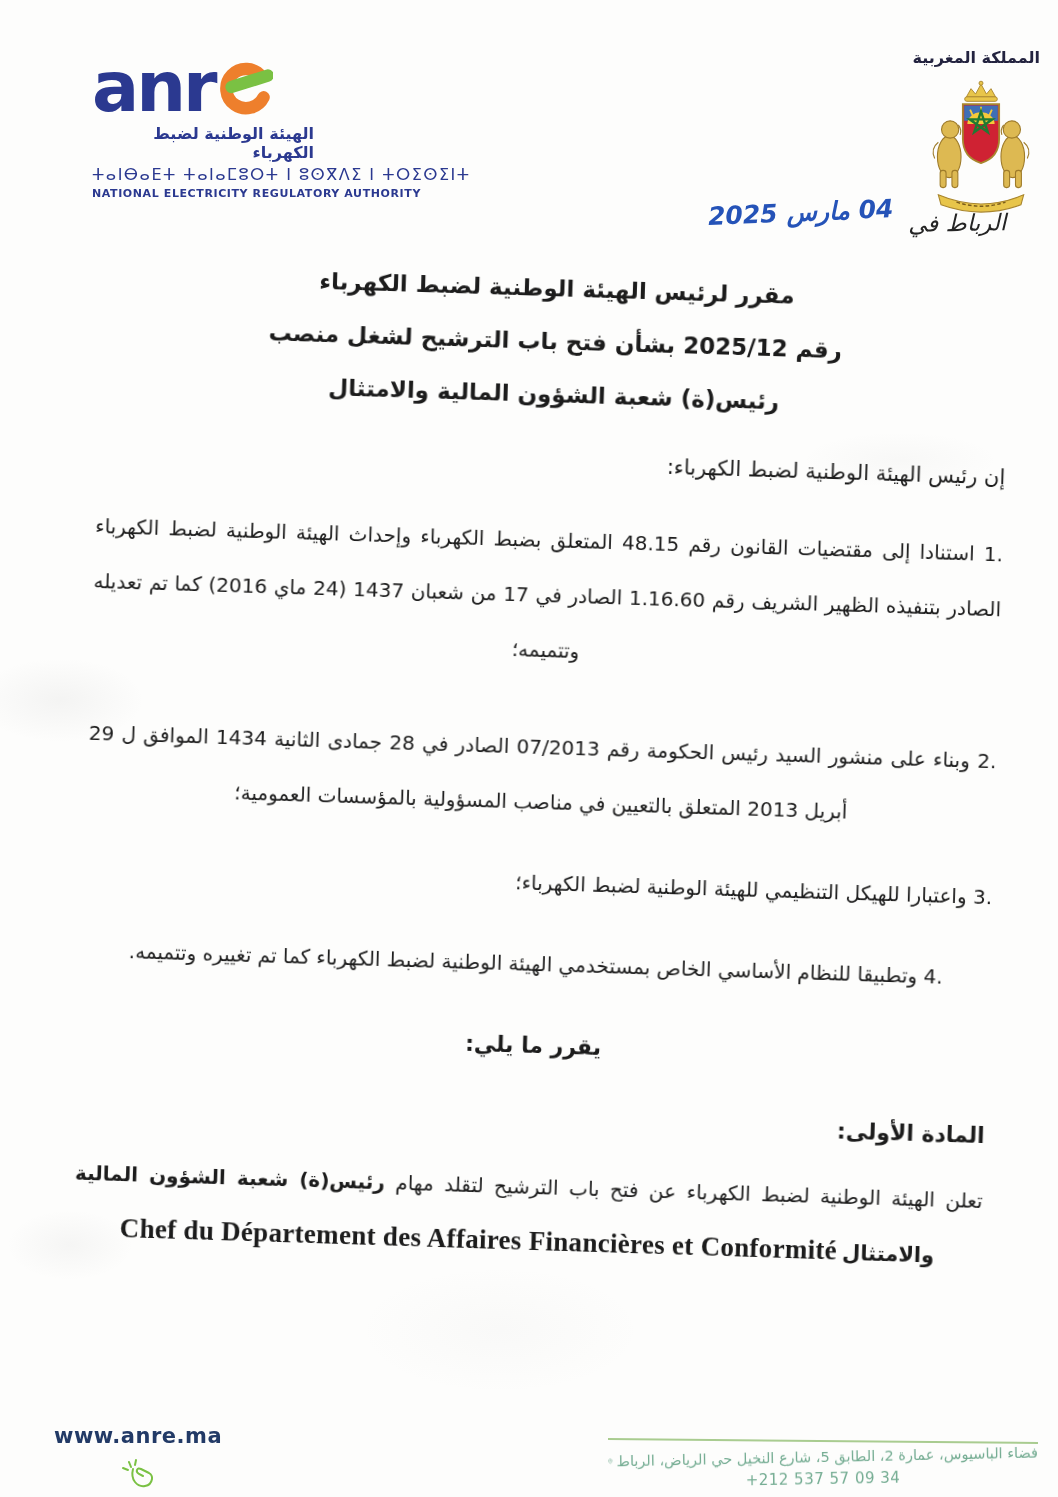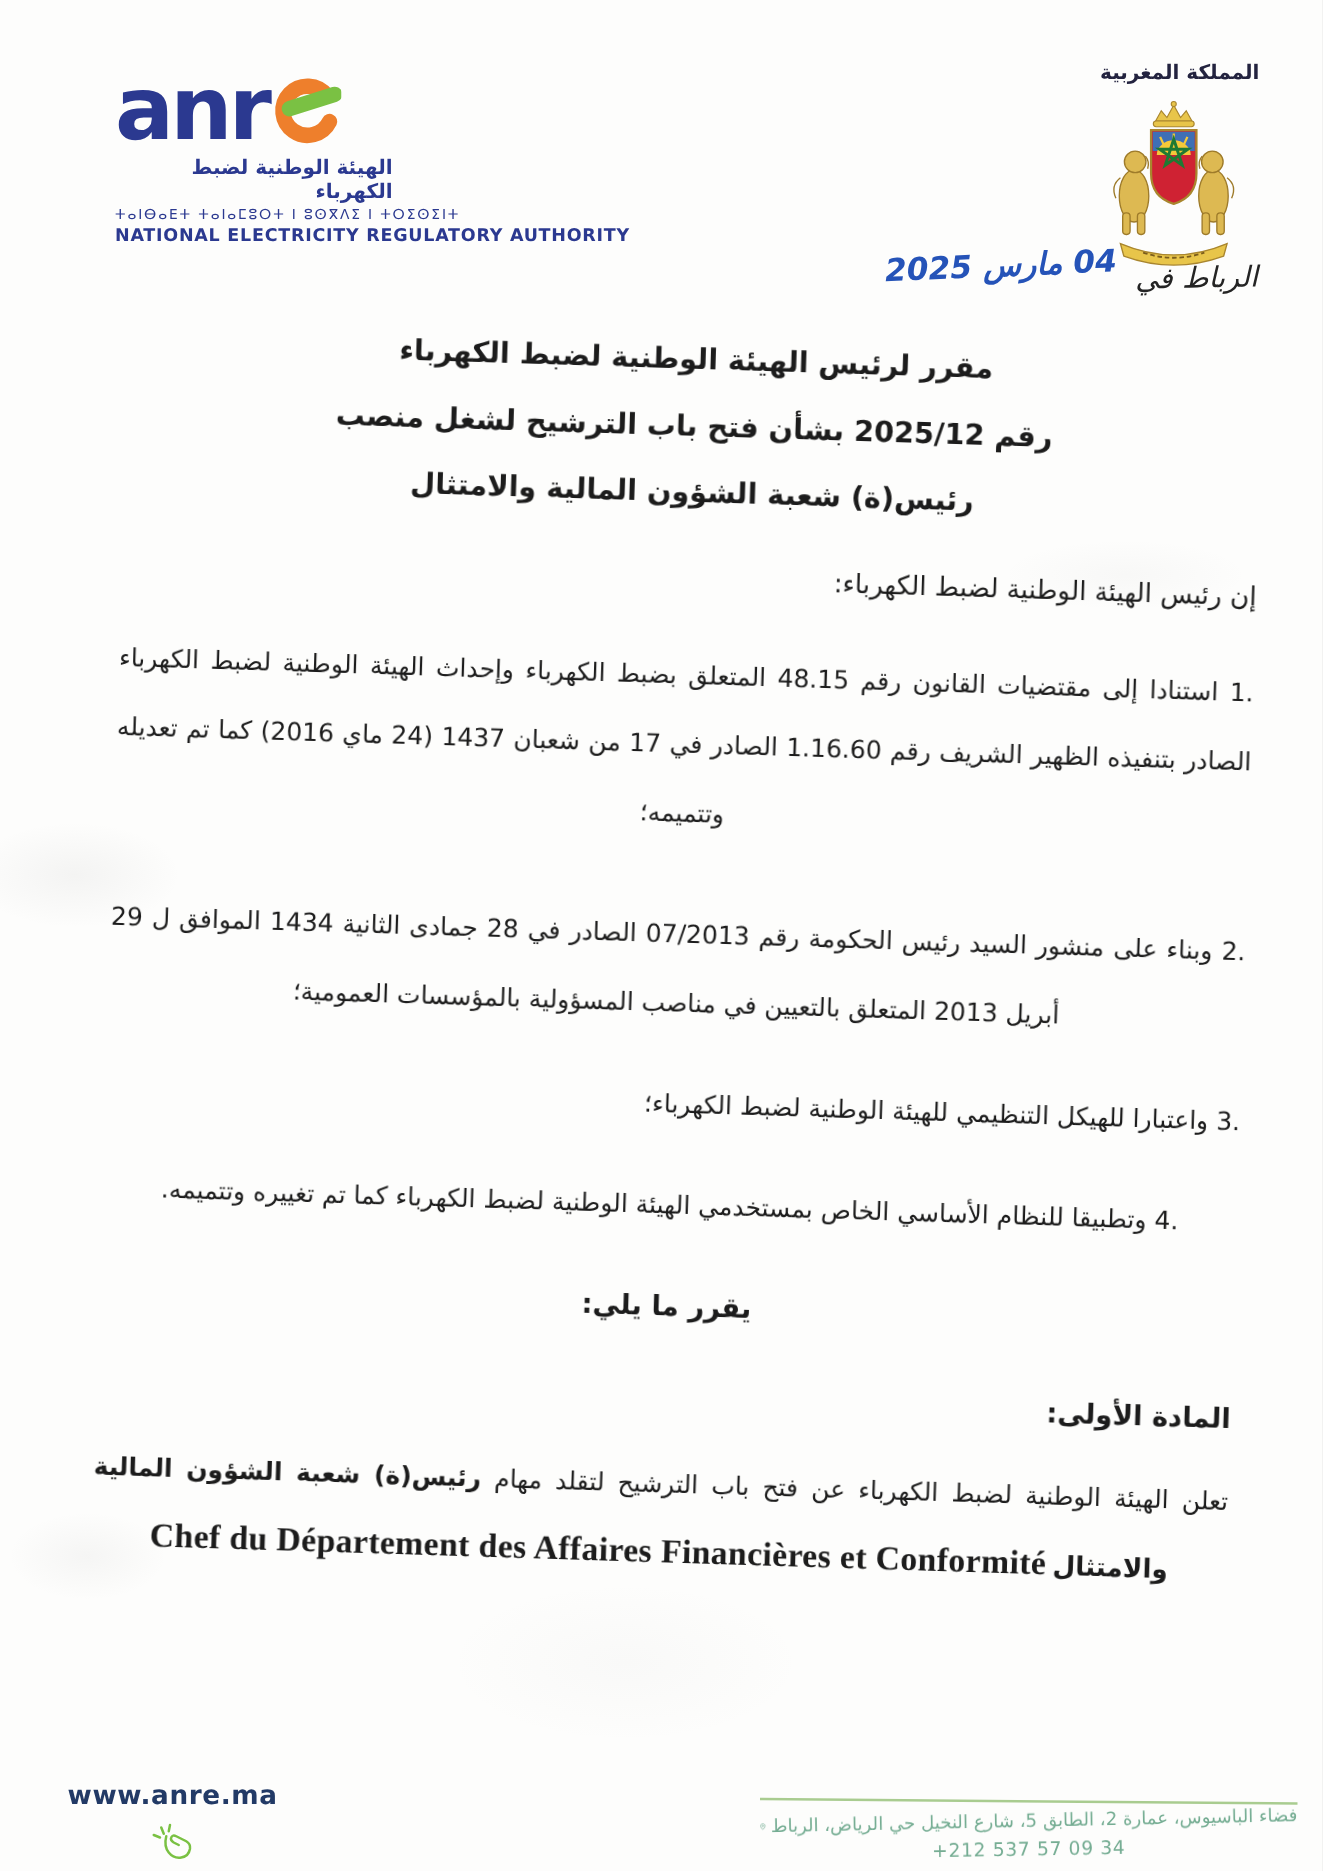--- a/index.html
+++ b/index.html
@@ -16,24 +16,24 @@
     overflow:hidden;
     font-family:"DejaVu Sans",sans-serif;
     color:#1c1c1c;
   }
   
   .logo{position:absolute;left:92px;top:44px;width:230px;text-align:left;}
   .logo-word{display:flex;align-items:flex-end;height:78px;}
   .logo-brand{font-size:70px;font-weight:bold;color:#2b3990;letter-spacing:-3px;line-height:70px;}
   .logo-e{margin-left:2px;margin-bottom:2px;}
   .logo-ar{font-size:16px;font-weight:bold;color:#2b3990;direction:rtl;text-align:right;margin-top:2px;width:222px;}
-  .logo-tif{font-size:11px;color:#2b3990;letter-spacing:1.5px;margin-top:3px;white-space:nowrap;}
-  .logo-en{font-size:14px;color:#2b3990;letter-spacing:.6px;margin-top:3px;white-space:nowrap;font-weight:bold;}
+  .logo-tif{font-size:16px;color:#2b3990;letter-spacing:1.5px;margin-top:3px;white-space:nowrap;}
+  .logo-en{font-size:11px;color:#2b3990;letter-spacing:.6px;margin-top:3px;white-space:nowrap;font-weight:bold;}
   
-  .kingdom{position:absolute;right:18px;top:48px;width:160px;text-align:left;}
+  .kingdom{position:absolute;right:18px;top:48px;width:160px;text-align:right;}
   .kingdom-title{font-size:16px;font-weight:bold;color:#23233f;direction:rtl;}
   .coat{margin-top:8px;}
   
   .dateline{position:absolute;top:196px;right:24px;width:330px;height:60px;}
   .date-place{position:absolute;right:28px;top:14px;font-size:23px;color:#242424;direction:rtl;transform:rotate(-1deg);font-style:italic;}
   .date-stamp{position:absolute;left:4px;top:2px;font-size:25px;font-weight:bold;color:#2553b8;direction:rtl;transform:rotate(-2.5deg);font-style:italic;letter-spacing:1px;white-space:nowrap;}
   
   .content{
     position:absolute;left:88px;right:62px;top:262px;
     direction:rtl;

